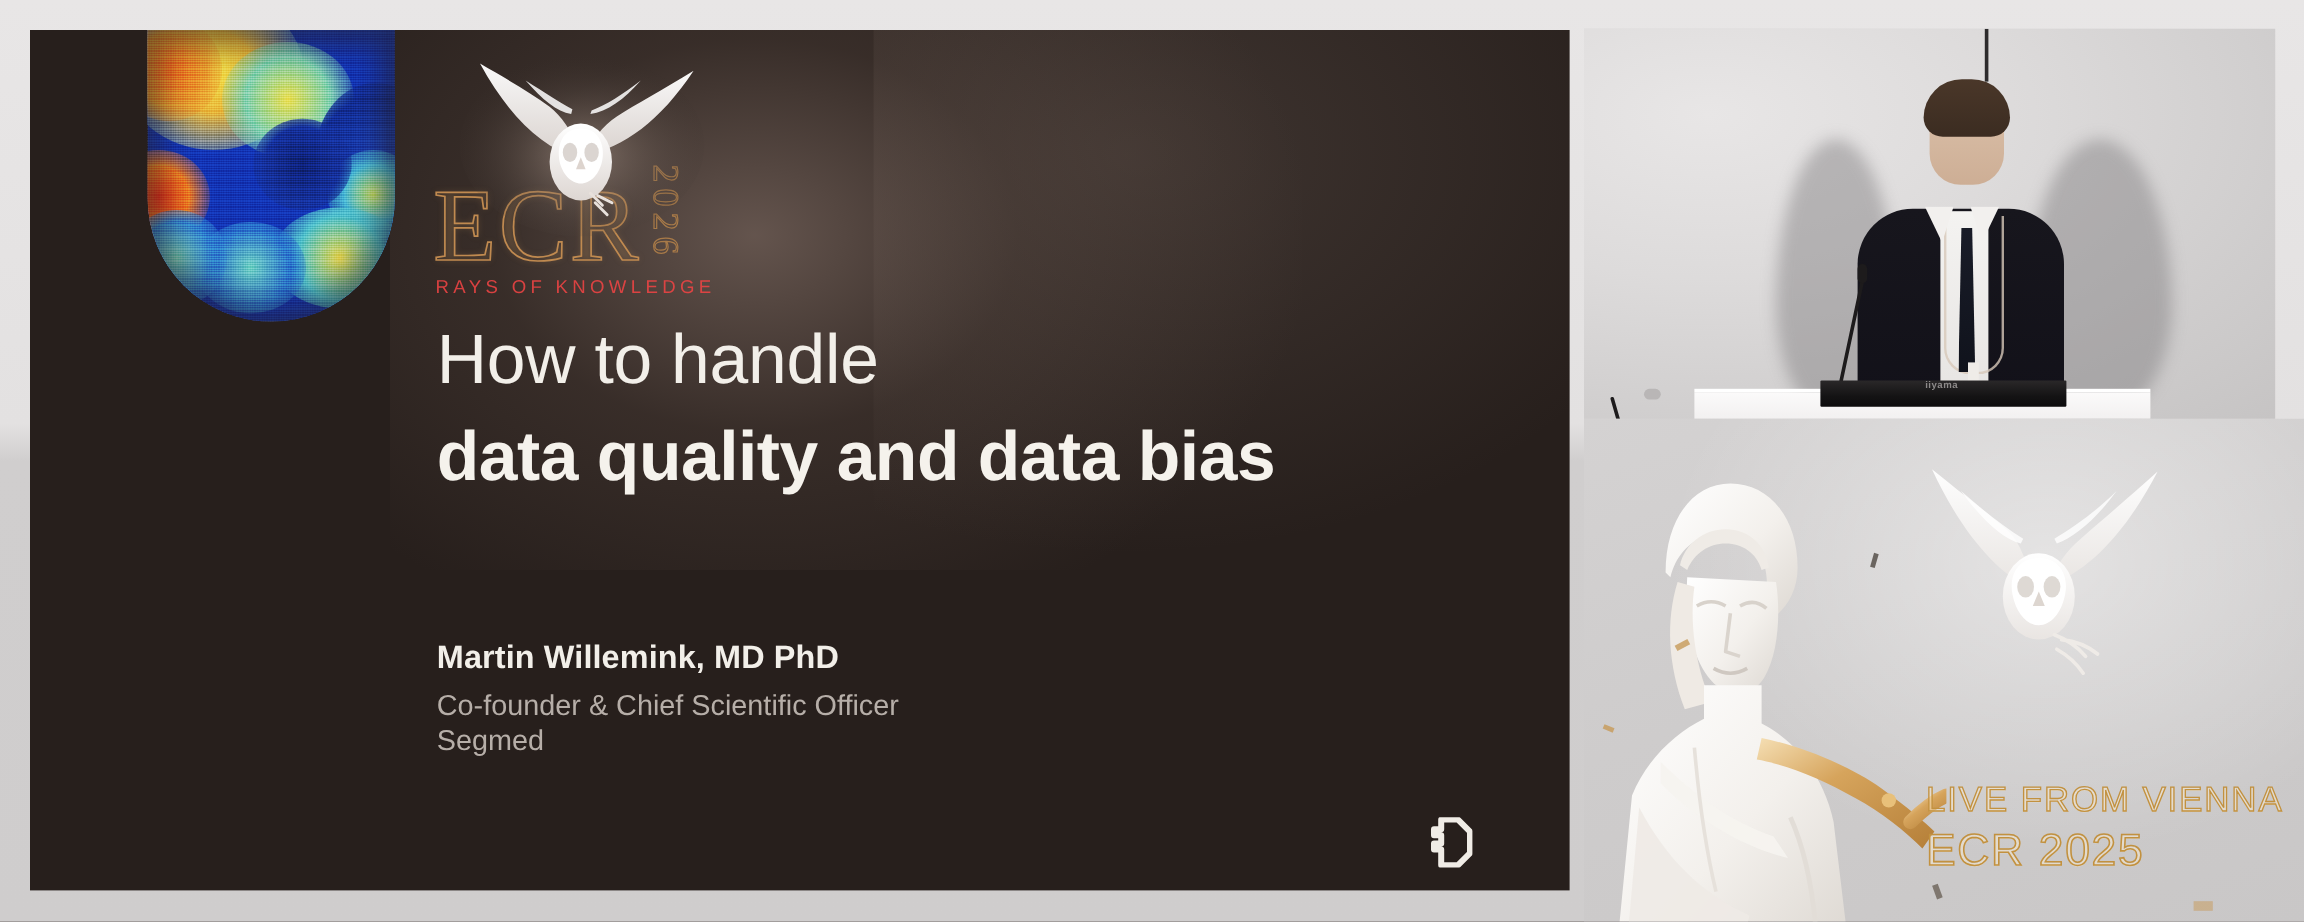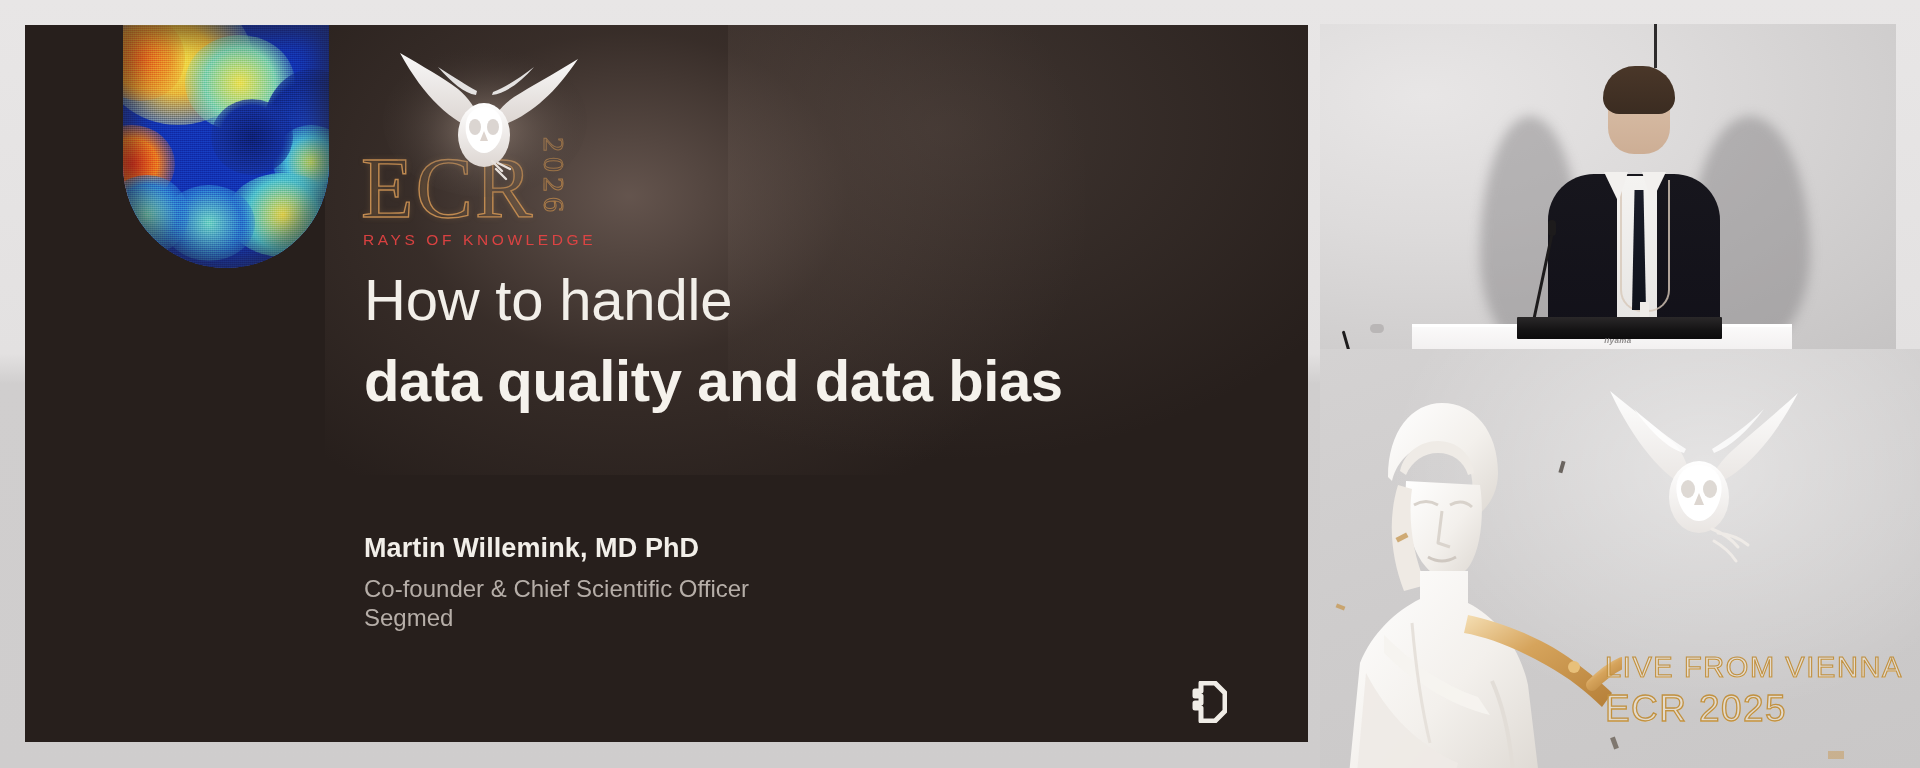--- a/index.html
+++ b/index.html
@@ -117,22 +117,22 @@
     position:absolute;left:92px;top:300px;width:380px;height:60px;
     background:linear-gradient(180deg,#fbfafa 0%,#f2f0f0 38%,#e3e1e1 100%);
     border-top:3px solid #fff;
   }
   .monitor{
     position:absolute;left:197px;top:293px;width:205px;height:22px;
     background:linear-gradient(180deg,#2a2829 0%,#141314 60%,#0c0b0c 100%);
     border-radius:1px;
   }
   .monitor-brand{
-    position:absolute;left:268px;top:312px;width:60px;
-    text-align:center;font-size:8px;font-style:italic;font-weight:700;
+    position:absolute;left:268px;top:292px;width:60px;
+    text-align:center;font-size:8px;font-weight:700;
     color:#8d8a8a;letter-spacing:.4px;
   }
   .mic{position:absolute;background:#1d1b1c;border-radius:2px;}
   .suit{
     position:absolute;left:228px;top:150px;width:172px;height:165px;
     background:linear-gradient(180deg,#17161d 0%,#121119 100%);
     border-radius:46px 46px 6px 6px;
   }
   .shirt{
     position:absolute;left:297px;top:152px;width:40px;height:150px;

